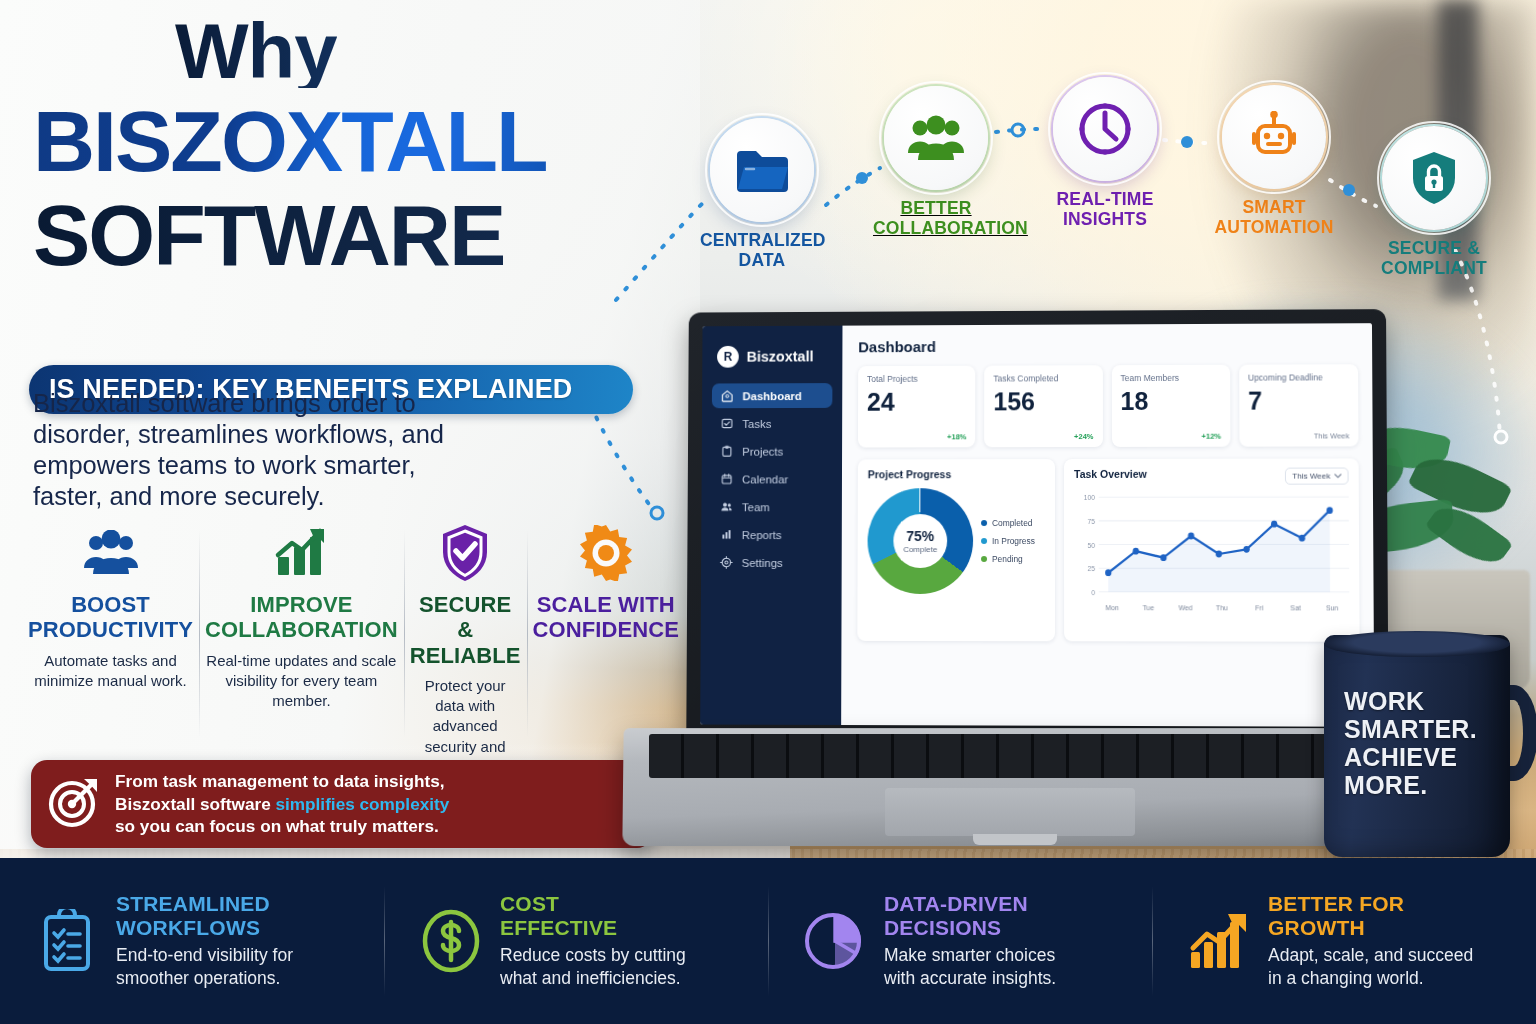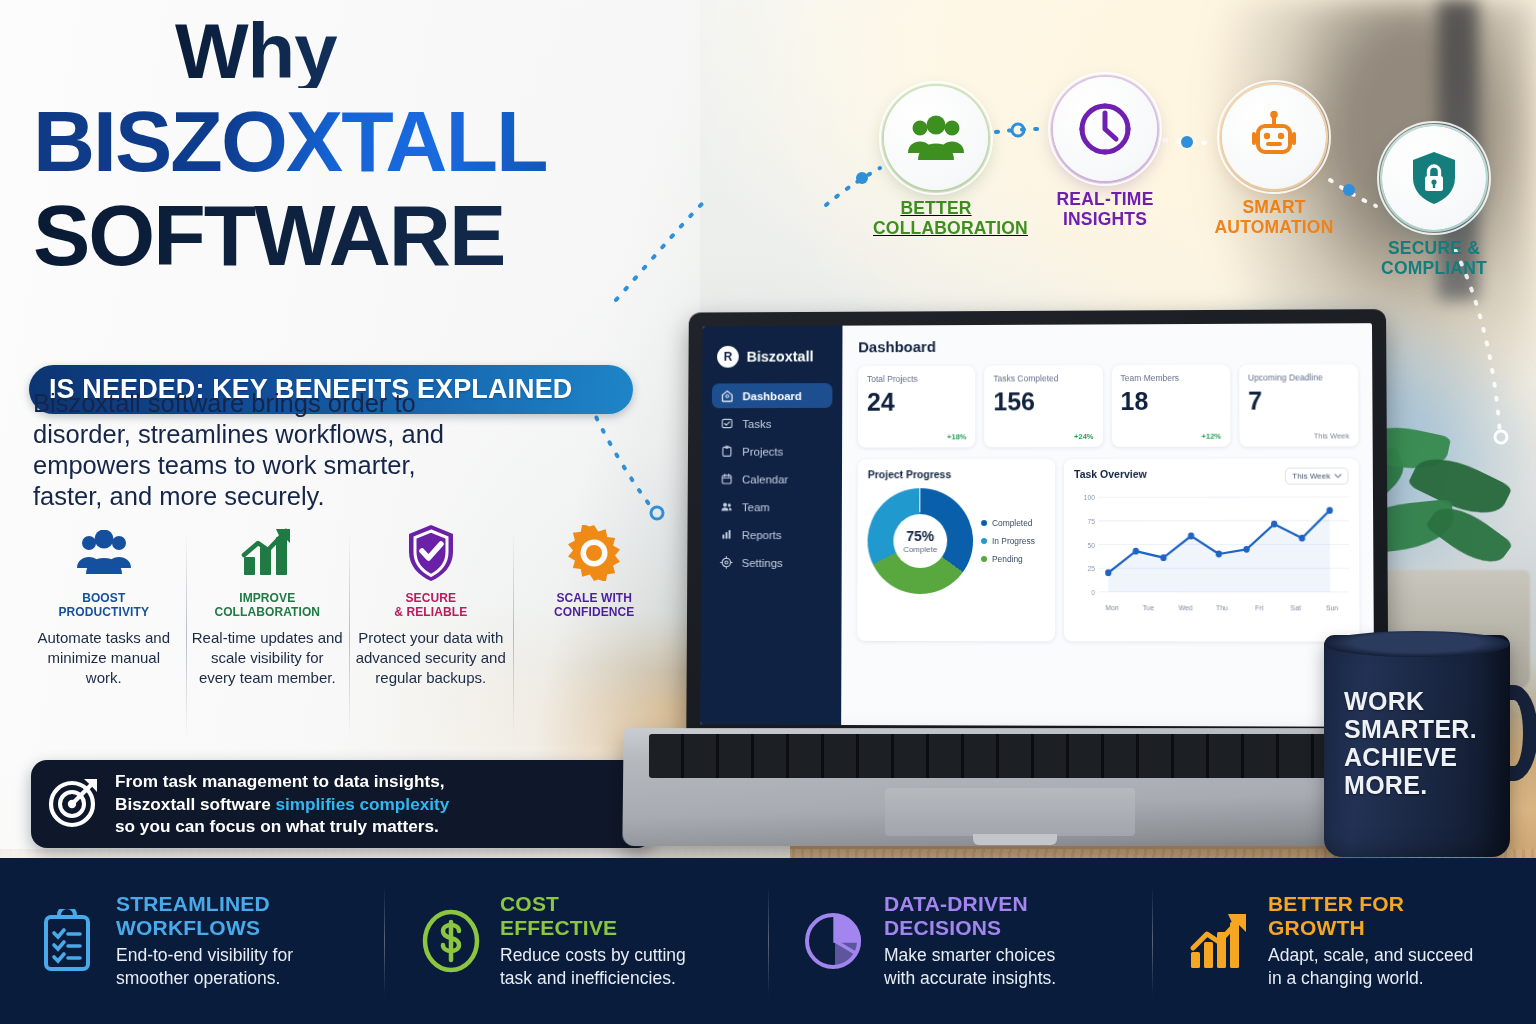--- a/index.html
+++ b/index.html
@@ -97,27 +97,27 @@
   }
 
   
   .benefits{ position:absolute; left:22px; top:522px; width:654px; height:222px; display:flex; }
   .bcol{ flex:1; position:relative; text-align:center; padding:0 6px; }
   .bcol + .bcol::before{
     content:""; position:absolute; left:0; top:8px; bottom:6px; width:1px;
     background:linear-gradient(180deg,rgba(180,186,196,0),rgba(160,168,180,.75),rgba(180,186,196,0));
   }
   .bicon{ height:62px; display:flex; align-items:center; justify-content:center; }
-  .btitle{ margin-top:8px; font-size:12px; font-weight:700; line-height:1.15; letter-spacing:.1px; }
+  .btitle{ margin-top:8px; font-size:22px; font-weight:700; line-height:1.15; letter-spacing:.1px; }
   .bdesc{ margin-top:8px; font-size:15px; line-height:1.35; color:#1b2a45; }
 
   
   .callout{
     position:absolute; left:31px; top:760px; width:622px; height:88px;
-    background:#0f172a; border-radius:16px;
+    background:#7f1d1d; border-radius:16px;
     box-shadow:0 6px 16px rgba(5,18,40,.32);
     display:flex; align-items:center; gap:14px; padding:0 16px;
   }
   .callout-text{ color:#fff; font-size:17.2px; font-weight:700; line-height:1.33; }
   .hl{ color:#2fb8ef; }
 
   
   .node{ position:absolute; text-align:center; }
   .circle{
     width:104px; height:104px; border-radius:50%;
@@ -326,21 +326,21 @@
     </div>
 
     <div class="bcol">
       <div class="bicon">
         <svg width="50" height="58" viewBox="0 0 50 58">
           <path d="M25 1 L47 10 V28 C47 42 37 52 25 57 C13 52 3 42 3 28 V10 Z" fill="#6a21a8"></path>
           <path d="M25 7 L41 13.5 V28 C41 39 33.5 47 25 51.5 C16.5 47 9 39 9 28 V13.5 Z" fill="none" stroke="#fff" stroke-width="3"></path>
           <path d="M16 27 L22.5 34 L35 20" fill="none" stroke="#fff" stroke-width="5.5" stroke-linecap="round" stroke-linejoin="round"></path>
         </svg>
       </div>
-      <div class="btitle" style="color:#be185d">
+      <div class="btitle" style="color:#14532d">
         <span>SECURE</span><br>
         <span>&amp; RELIABLE</span>
       </div>
       <div class="bdesc">Protect your data with advanced security and regular backups.</div>
     </div>
 
     <div class="bcol">
       <div class="bicon">
         <svg width="56" height="56" viewBox="0 0 56 56">
           <g fill="#f08a16">
@@ -367,20 +367,33 @@
         <path d="M37 4 h13 v13 l-5.5-6 -7.5-7z" fill="#fff"></path>
       </svg>
     </div>
     <div class="callout-text">
       <span>From task management to data insights,</span><br>
       <span>Biszoxtall software </span><span class="hl">simplifies complexity</span><br>
       <span>so you can focus on what truly matters.</span>
     </div>
   </div>
 
+  <div class="node" style="left:700px; top:118px; width:124px;">
+    <div class="circle" style="box-shadow:0 6px 18px rgba(20,60,120,.25), 0 0 0 2px #cfe4f7">
+      <svg width="56" height="46" viewBox="0 0 56 46">
+        <path d="M3 8a4 4 0 014-4h15l6 6h22a4 4 0 014 4v27a4 4 0 01-4 4H7a4 4 0 01-4-4z" fill="#0e4c9a"></path>
+        <path d="M10 20h44l-6 22H4z" fill="#1565c0"></path>
+        <path d="M12 22h8" stroke="#fff" stroke-width="2.5" stroke-linecap="round" opacity=".5"></path>
+      </svg>
+    </div>
+    <div class="nlabel" style="color:#1456a0">
+      <span>CENTRALIZED</span><br>
+      <span>DATA</span>
+    </div>
+  </div>
 
   <div class="node" style="left:873px; top:86px; width:126px;text-decoration:underline;">
     <div class="circle" style="box-shadow:0 6px 18px rgba(40,90,30,.25), 0 0 0 2px #d6ecc8">
       <svg width="58" height="46" viewBox="0 0 58 46">
           <g fill="#3d8f1f">
         <circle cx="13" cy="13" r="7.5"></circle>
             <circle cx="45" cy="13" r="7.5"></circle>
         <path d="M1 38c0-7.5 5.5-11.5 12-11.5S25 30.5 25 38z"></path>
             <path d="M33 38c0-7.5 5.5-11.5 12-11.5S57 30.5 57 38z"></path>
         <circle cx="29" cy="10" r="9.5"></circle>
@@ -687,21 +700,21 @@
           <path d="M39 22c0-4-4-6-8-6s-8 2-8 6 4 6 8 7 8 3 8 7-4 6-8 6-8-2-8-6" fill="none" stroke="#8cc63f" stroke-width="4.5" stroke-linecap="round"></path>
         </svg>
       </div>
       <div>
         <div class="btxt-title" style="color:#8cc63f">
           <span>COST</span><br>
           <span>EFFECTIVE</span>
         </div>
         <div class="btxt-desc">
           <span>Reduce costs by cutting</span><br>
-          <span>task and inefficiencies.</span>
+          <span>what and inefficiencies.</span>
         </div>
       </div>
     </div>
 
     <div class="bitem">
       <div class="bico">
         <svg width="64" height="64" viewBox="0 0 64 64">
           <circle cx="30" cy="32" r="26" fill="none" stroke="#a285ef" stroke-width="4"></circle>
           <path d="M32 32 V6 A26 26 0 0158 32 Z" fill="#a285ef"></path>
           <path d="M32 32 h26 A26 26 0 0132 58 Z" fill="#a285ef" opacity=".55"></path>

